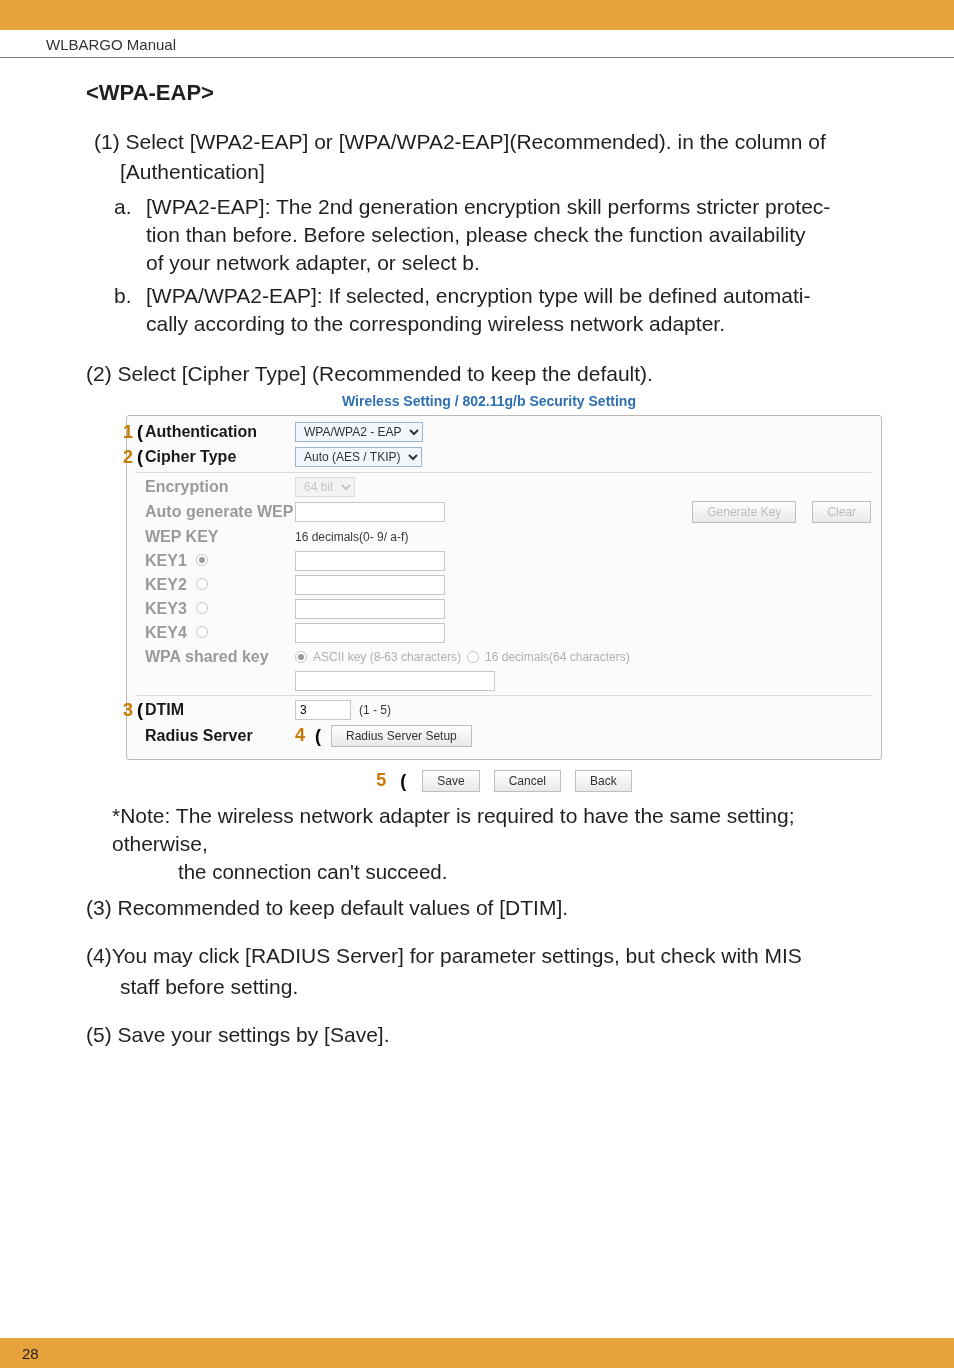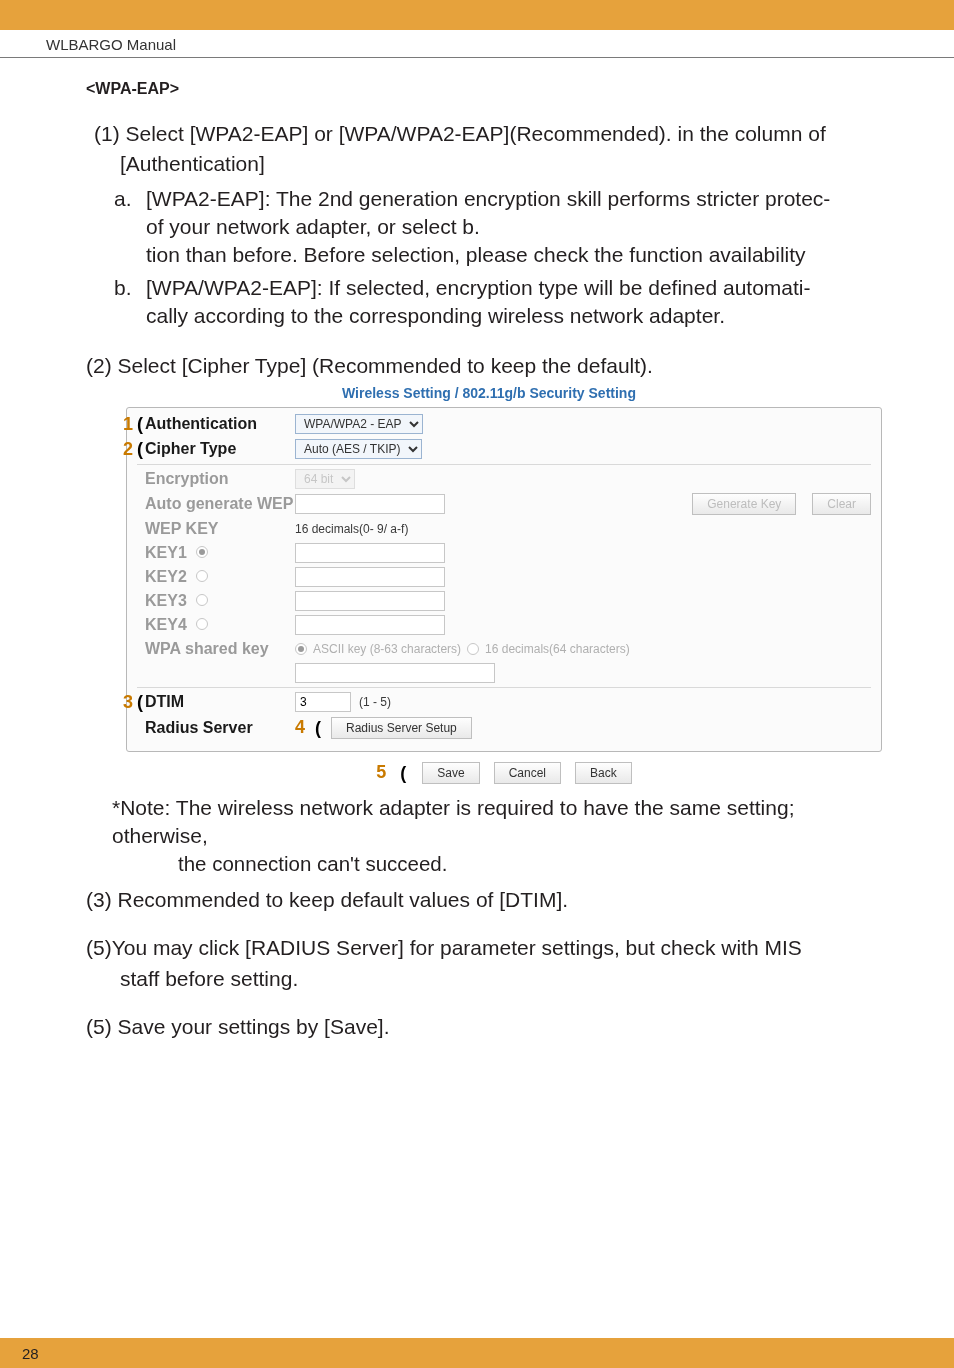--- a/index.html
+++ b/index.html
@@ -2,21 +2,21 @@
 <html><head>
 <meta charset="utf-8">
 <style>
   * { box-sizing: border-box; margin: 0; padding: 0; }
   html, body { width: 954px; height: 1368px; font-family: "Segoe UI", "Myriad Pro", Arial, sans-serif; background: #fff; }
   .page { width: 954px; height: 1368px; position: relative; background: #fff; }
   .top-band { height: 30px; background: #e6a23c; width: 100%; }
   .header-row { display: flex; align-items: center; padding: 6px 20px 4px 46px; border-bottom: 1px solid #7a7a7a; }
   .header-text { font-size: 15px; color: #333; }
   .content { padding: 14px 62px 0 86px; color: #231f20; }
-  .sect-title { font-weight: 700; font-size: 16px; margin: 8px 0 22px 0; }
+  .sect-title { font-weight: 700; font-size: 22px; margin: 8px 0 22px 0; }
   .p-main { font-size: 21px; line-height: 1.35; margin-bottom: 2px; }
   .indent1 { padding-left: 0px; margin-left: 8px; }
   .indent-auth { padding-left: 34px; margin-bottom: 6px; }
   .list { padding-left: 28px; }
   .list-row { display: flex; font-size: 21px; line-height: 1.35; margin-bottom: 4px; }
   .list-marker { width: 32px; flex: 0 0 32px; }
   .list-body { flex: 1; }
   .spacer-sm { height: 18px; }
   .fig-title { color: #2f6fb0; font-weight: 700; font-size: 14px; text-align: center; margin: 4px 0 6px 0; }
   .fig-wrap { padding: 0 10px 0 40px; }
@@ -59,22 +59,22 @@
     <div class="sect-title">&lt;WPA-EAP&gt;</div>
 
     <div class="p-main indent1">(1) Select [WPA2-EAP] or [WPA/WPA2-EAP](Recommended). in the column of</div>
     <div class="p-main indent-auth">[Authentication]</div>
 
     <div class="list">
       <div class="list-row">
         <div class="list-marker">a.</div>
         <div class="list-body">
           <div>[WPA2-EAP]: The 2nd generation encryption skill performs stricter protec-</div>
+          <div>tion than before.  Before selection, please check the function availability</div>
           <div>of your network adapter, or select b.</div>
-          <div>tion than before.  Before selection, please check the function availability</div>
         </div>
       </div>
       <div class="list-row">
         <div class="list-marker">b.</div>
         <div class="list-body">
           <div>[WPA/WPA2-EAP]: If selected, encryption type will be defined automati-</div>
           <div>cally according to the corresponding wireless network adapter.</div>
         </div>
       </div>
     </div>
@@ -210,21 +210,21 @@
         <button class="btn">Cancel</button>
         <button class="btn">Back</button>
       </div>
     </div>
 
     <div class="note-row">*Note: The wireless network adapter is required to have the same setting; otherwise,</div>
     <div class="note-cont">the connection can't succeed.</div>
 
     <div class="p-main" style="margin-top:8px;">(3) Recommended to keep default values of [DTIM].</div>
     <div class="spacer-sm"></div>
-    <div class="p-main">(5)You may click [RADIUS Server] for parameter settings, but check with MIS</div>
+    <div class="p-main">(4)You may click [RADIUS Server] for parameter settings, but check with MIS</div>
     <div class="p-main" style="padding-left:34px;">staff before setting.</div>
     <div class="spacer-sm"></div>
     <div class="p-main">(5) Save your settings by [Save].</div>
   </div>
 
   <div class="page-num-wrap">
     <div class="page-num-bar">
       <span class="page-num">28</span>
     </div>
   </div>

